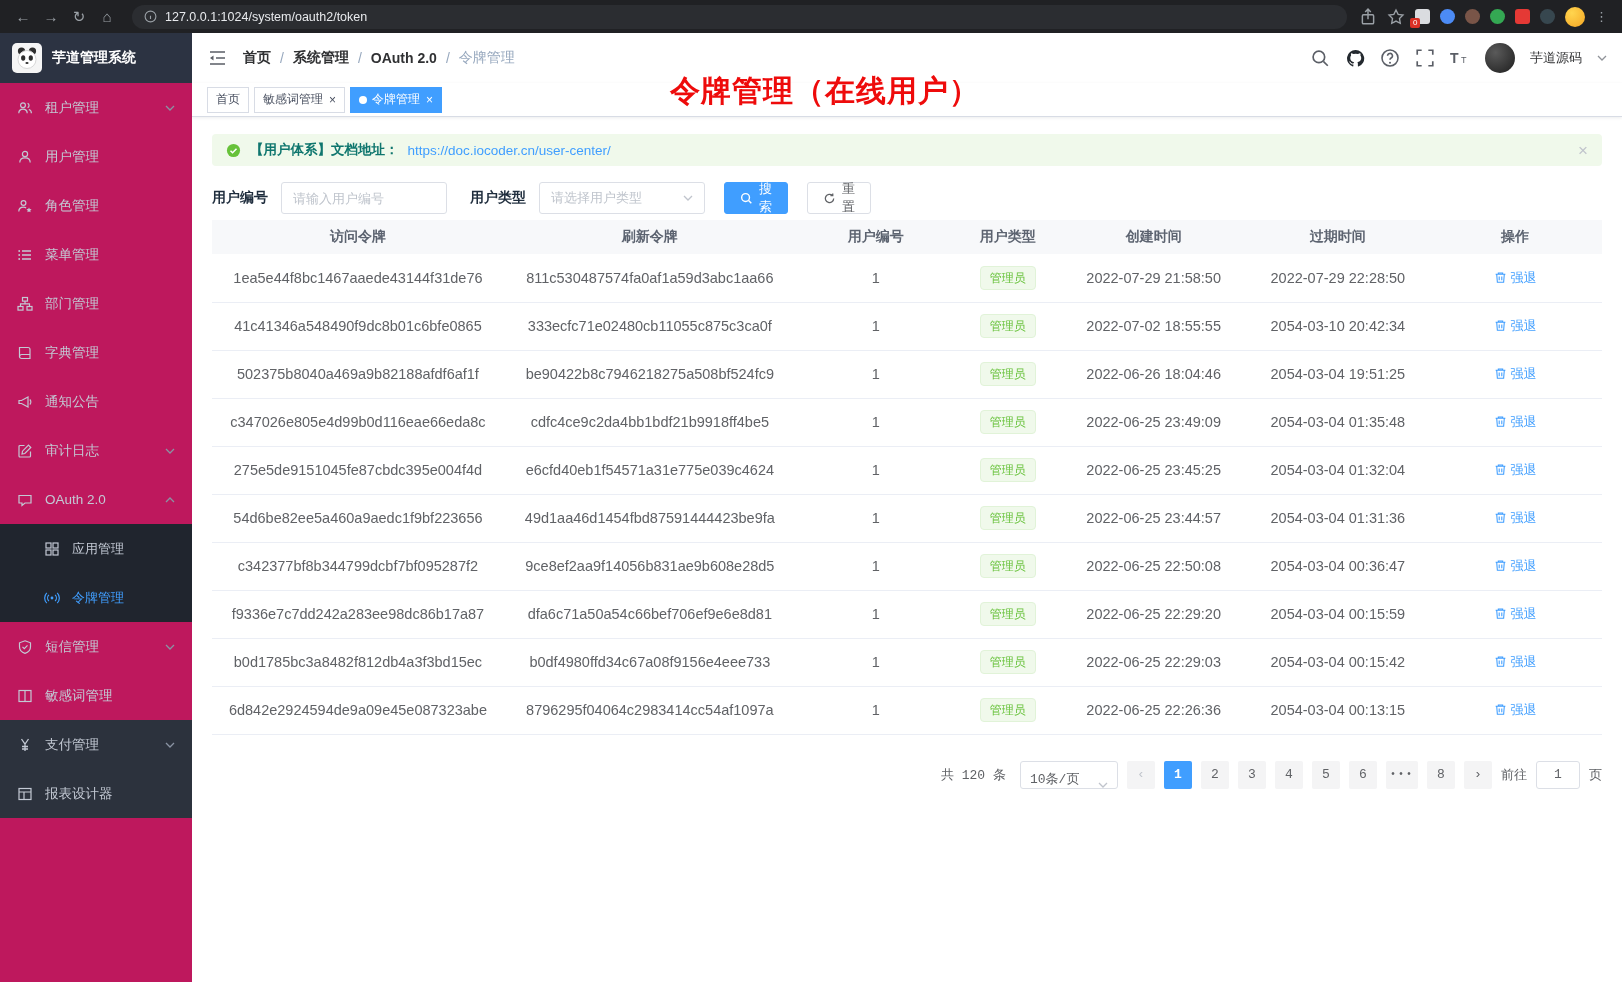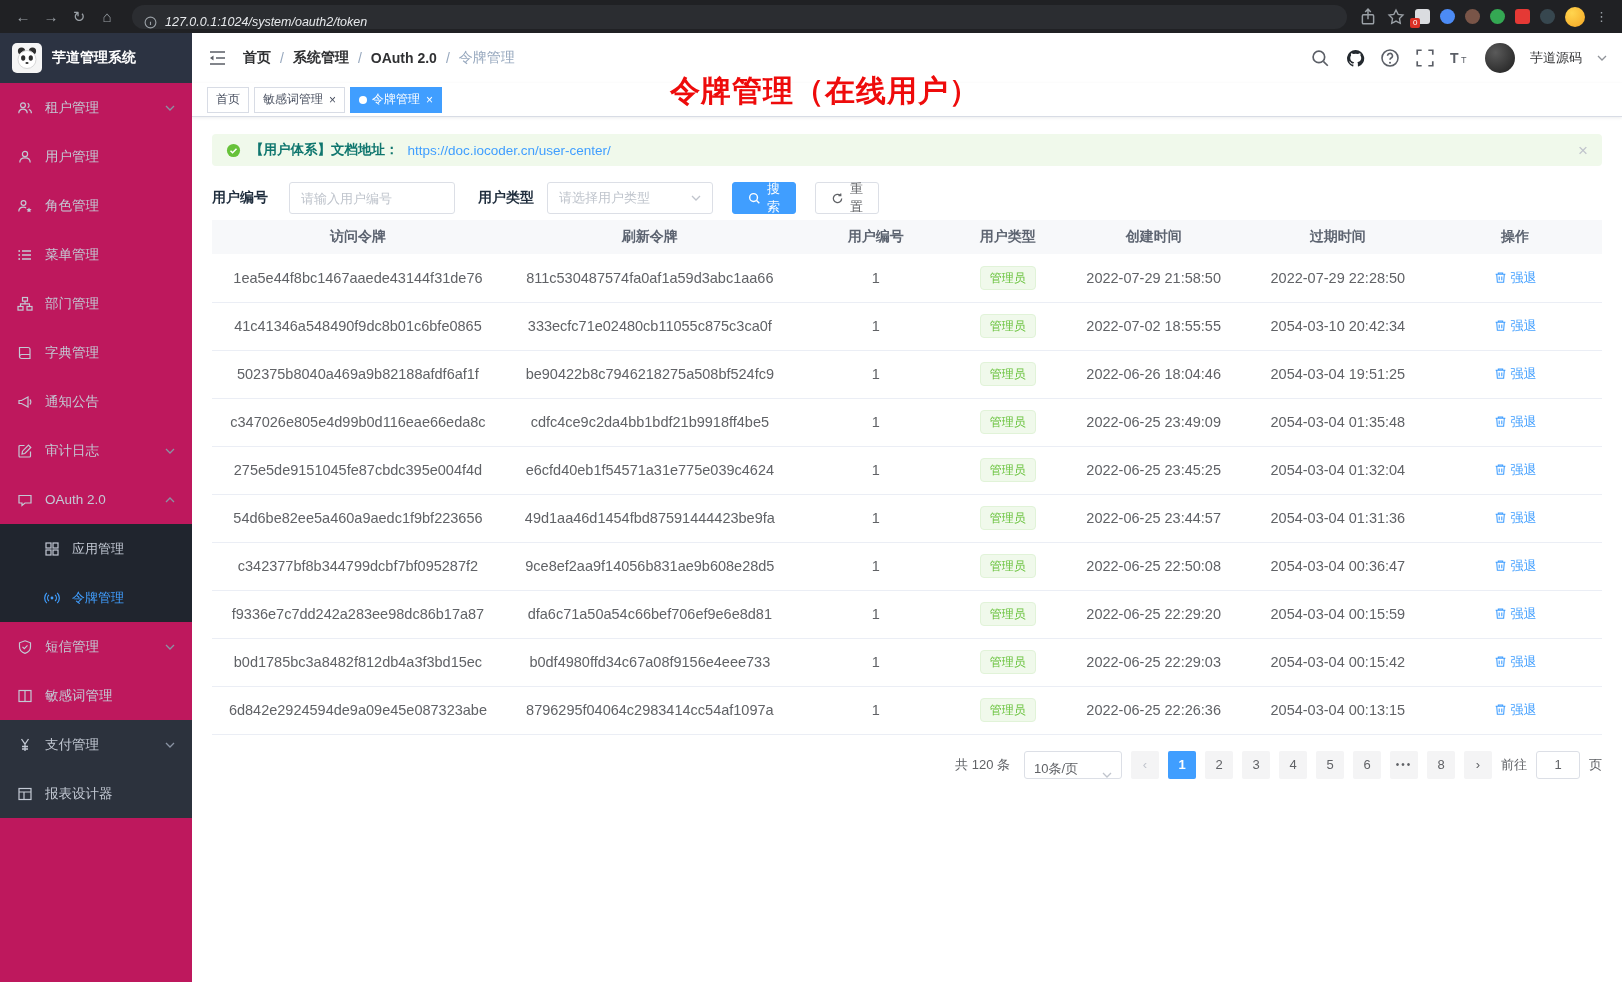--- a/index.html
+++ b/index.html
@@ -3,21 +3,21 @@
 <meta charset="utf-8">
 <style>
   *{margin:0;padding:0;box-sizing:border-box;}
   html,body{width:1622px;height:982px;}
   body{font-family:"Liberation Sans","DejaVu Sans",sans-serif;background:#fff;position:relative;overflow:hidden;color:#303133;}
   svg{display:block;}
 
   
   .browser-bar{height:33px;background:#202124;display:flex;align-items:center;padding:0 10px;gap:2px;}
   .nav-ic{width:26px;height:26px;display:flex;align-items:center;justify-content:center;color:#9aa0a6;font-size:15px;border-radius:50%;cursor:pointer;}
-  .omnibox{flex:1;height:24px;margin:0 10px;background:#2b2d31;border-radius:12px;display:flex;align-items:flex-end;gap:8px;padding:0 12px;min-width:0;cursor:text;font-style:italic;}
+  .omnibox{flex:1;height:24px;margin:0 10px;background:#2b2d31;border-radius:12px;display:flex;align-items:center;gap:8px;padding:0 12px;min-width:0;cursor:text;}
   .url-text{color:#e8eaed;font-size:12.5px;white-space:nowrap;}
   .browser-actions{display:flex;align-items:center;gap:10px;padding-right:4px;}
   .b-ic{display:flex;width:18px;height:18px;align-items:center;justify-content:center;cursor:pointer;}
   .ext-dot{width:15px;height:15px;border-radius:50%;cursor:pointer;}
   .ext-sq{position:relative;width:15px;height:15px;border-radius:3px;background:#dadce0;cursor:pointer;}
   .ext-badge{position:absolute;left:-5px;bottom:-4px;background:#d93025;color:#fff;font-size:8px;line-height:1;padding:1px 3px;border-radius:2px;}
   .profile-dot{width:20px;height:20px;border-radius:50%;background:radial-gradient(circle at 35% 30%,#ffd54f,#f5a623);cursor:pointer;}
   .more-dots{color:#9aa0a6;font-size:13px;cursor:pointer;}
 
   
@@ -57,37 +57,37 @@
 
   .content{padding:17px 20px 0;}
   .alert{height:32px;background:#f0f9eb;border-radius:4px;display:flex;align-items:center;gap:9px;padding:0 14px;position:relative;}
   .alert-check{display:flex;width:15px;height:15px;}
   .alert-text{color:#0f766e;font-size:13.5px;font-weight:600;}
   .alert-link{color:#409eff;font-size:13.5px;text-decoration:none;cursor:pointer;}
   .alert-close{position:absolute;right:14px;color:#c0c4cc;font-size:17px;line-height:1;cursor:pointer;}
 
   .filter-row{display:flex;align-items:center;margin-top:16px;}
   .f-label{font-size:14px;font-weight:700;color:#1f2d3d;}
-  .f-input{width:166px;height:32px;border:1px solid #dcdfe6;border-radius:3px;padding:0 11px;font-size:13px;color:#606266;font-family:inherit;margin-left:21px;outline:none;}
+  .f-input{width:166px;height:32px;border:1px solid #dcdfe6;border-radius:3px;padding:0 11px;font-size:13px;color:#606266;font-family:inherit;margin-left:13px;outline:none;}
   .f-input::placeholder{color:#bfc4cc;}
   .f-select{width:166px;height:32px;border:1px solid #dcdfe6;border-radius:3px;display:flex;align-items:center;justify-content:space-between;padding:0 11px;cursor:pointer;margin-left:13px;background:#fff;}
   .f-select .ph{font-size:13px;color:#bfc4cc;}
   .gap-lg{margin-left:23px;}
   .btn{height:32px;display:inline-flex;align-items:center;gap:6px;padding:0 15px;border-radius:3px;border:1px solid #dcdfe6;background:#fff;color:#606266;font-size:13px;cursor:pointer;font-family:inherit;}
   .btn.primary{background:#409eff;border-color:#409eff;color:#fff;margin-left:19px;}
   .btn.plain{margin-left:19px;}
 
   .data-table{width:100%;border-collapse:collapse;table-layout:fixed;margin-top:6px;}
   .data-table th{height:34px;background:#f7f8fa;color:#5c6370;font-size:14px;font-weight:700;text-align:center;}
   .data-table td{height:48px;border-bottom:1px solid #ebeef5;text-align:center;font-size:14.5px;color:#606266;overflow:hidden;white-space:nowrap;}
   .type-tag{display:inline-block;height:24px;line-height:22px;padding:0 9px;background:#f0f9eb;border:1px solid #e1f3d8;color:#67c23a;font-size:12px;border-radius:4px;}
   .kick-link{display:inline-flex;align-items:center;gap:4px;color:#409eff;font-size:13px;cursor:pointer;text-decoration:none;}
   .kick-link svg{width:13px;height:13px;}
 
-  .pagination{display:flex;align-items:center;justify-content:flex-end;gap:9px;margin-top:16px;font-size:13px;color:#606266;}
+  .pagination{display:flex;align-items:center;justify-content:flex-end;gap:9px;margin-top:26px;font-size:13px;color:#606266;font-family:Liberation Mono, monospace;}
   .pg-total{margin-right:5px;}
   .pg-size{width:98px;height:28px;border:1px solid #dcdfe6;border-radius:3px;display:flex;align-items:flex-end;justify-content:space-between;padding:0 9px;cursor:pointer;background:#fff;}
   .pg-btn,.pg-num{min-width:28px;height:28px;border:none;background:#f4f4f5;border-radius:2px;color:#606266;font-size:13px;display:inline-flex;align-items:center;justify-content:center;cursor:pointer;font-family:inherit;padding:0 4px;}
   .pg-btn.prev{color:#c0c4cc;}
   .pages{display:flex;gap:9px;}
   .pg-num.active{background:#409eff;color:#fff;font-weight:700;}
   .pg-num.more{letter-spacing:2px;font-size:10px;}
   .goto-input{width:44px;height:28px;border:1px solid #dcdfe6;border-radius:3px;text-align:center;font-size:13px;color:#606266;font-family:inherit;outline:none;}
 </style>
 </head>

